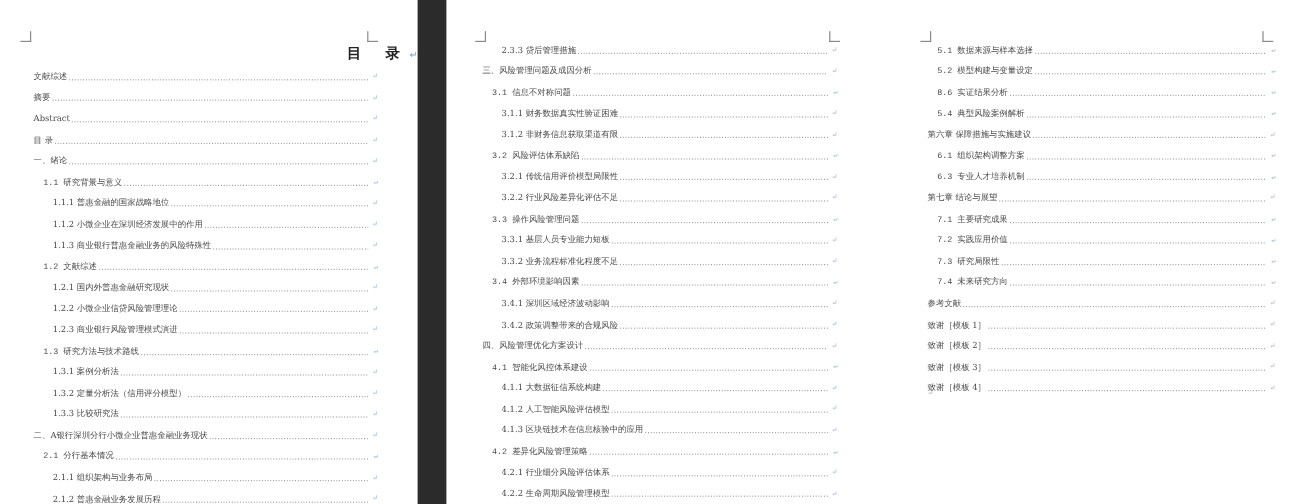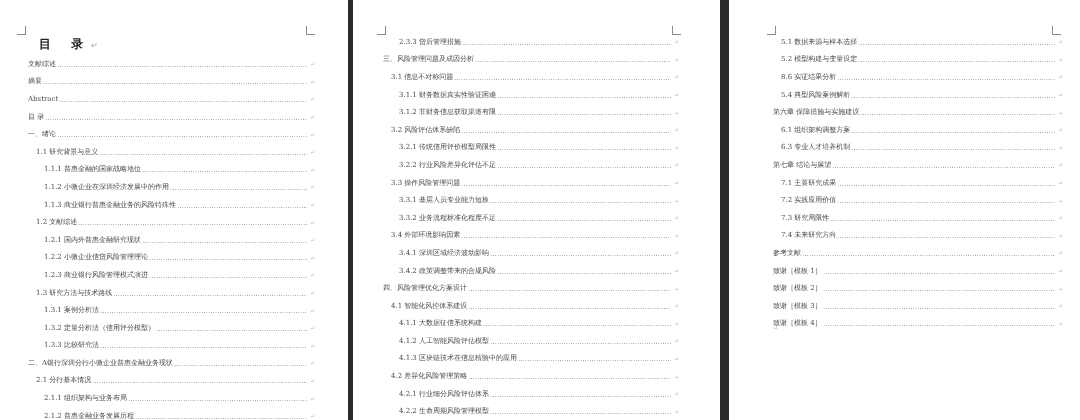--- a/index.html
+++ b/index.html
@@ -7,48 +7,48 @@
       width: 1080px; height: 420px; overflow: hidden;
       background: #2b2b2b;
       font-family: "DejaVu Serif", "Liberation Serif", serif;
       position: relative;
     }
     .page {
       position: absolute; top: 0; height: 420px;
       background: #ffffff; overflow: hidden;
     }
     #page1 { left: 0; width: 348px; }
-    #page2 { left: 353px; width: 367px; }
+    #page2 { left: 372px; width: 367px; }
     #page3 { left: 729px; width: 351px; }
 
     .corner { position: absolute; width: 8px; height: 8px; border-color: #8a8a8a; border-style: solid; }
     .corner.tl { border-width: 0 1px 1px 0; }
     .corner.tr { border-width: 0 0 1px 1px; }
 
     .toc-title {
-      position: absolute; left: 0; right: 0; text-align: left;
+      position: absolute; left: 0; right: 0; text-align: right;
       font-family: "DejaVu Sans", "Liberation Sans", sans-serif;
       font-size: 12px; font-weight: bold; color: #222; letter-spacing: 8px; padding-left: 39px;
     }
     .toc-title .mark { color: #7fa6d6; font-size: 8px; letter-spacing: 0; font-weight: normal; }
 
     .toc { position: absolute; }
     .row {
       position: relative; height: 17.6px; display: flex; align-items: center;
       font-size: 7px; color: #4a4a4a; white-space: nowrap;
     }
     .row .label { flex: 0 0 auto; padding-right: 1px; }
     .row .leader {
       flex: 1 1 auto; height: 1px; margin-top: 5px;
       background-image: radial-gradient(circle, #9a9a9a 0.5px, transparent 0.7px);
       background-size: 2.3px 1px; background-repeat: repeat-x;
     }
     .row .para { flex: 0 0 auto; width: 8px; text-align: right; color: #9bbbe0; font-size: 6px; }
     .lvl0 { padding-left: 0; }
-    .lvl1 { padding-left: 8px; }
+    .lvl1 { padding-left: 8px; font-family: Liberation Mono, monospace; }
     .lvl2 { padding-left: 16px; }
     .end-mark { font-size: 6px; color: #9bbbe0; position: absolute; }
   </style>
 </head>
 <body>
 
 <div class="page" id="page1">
   <div class="corner tl" style="left:17px; top:26px;"></div>
   <div class="corner tr" style="left:306px; top:26px;"></div>
   <div class="toc-title" style="top:36px;">

